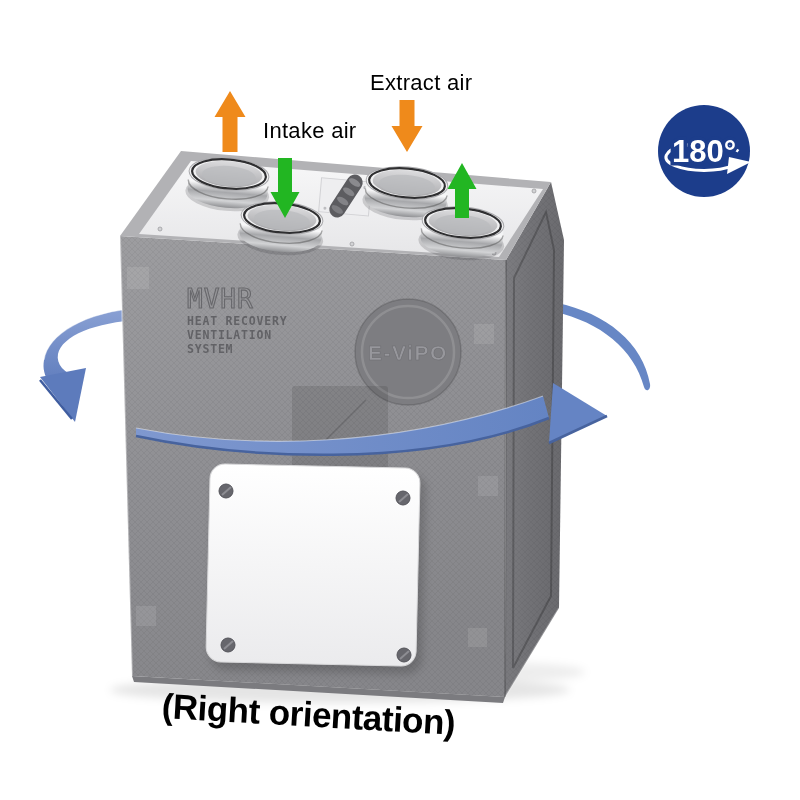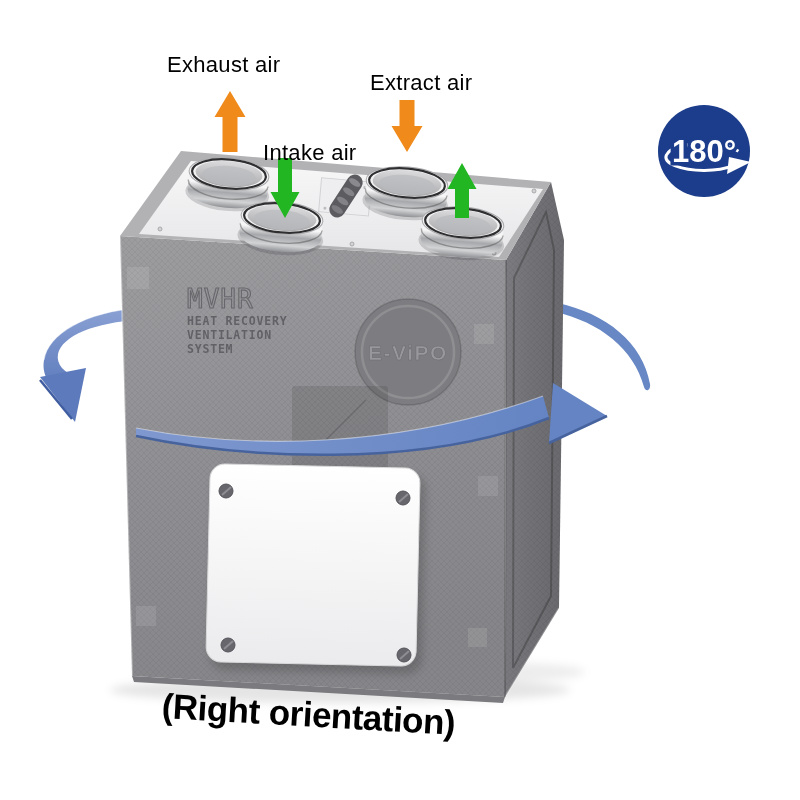--- a/index.html
+++ b/index.html
@@ -212,19 +212,18 @@
   <polygon points="462,163 476.5,189 469,189 469,218 455,218 455,189 447.5,189" fill="#22b622"></polygon>
 
   <g>
     <circle cx="704" cy="151" r="46" fill="#1c3d8b"></circle>
     <path d="M 738.4 151.3 A 38 13.5 0 1 0 733 165.7" stroke="#fff" stroke-width="3" fill="none"></path>
     <polygon points="729,157 751,162 727,174" fill="#fff"></polygon>
     <text x="704" y="162" text-anchor="middle" font-family="Liberation Sans, sans-serif" font-size="31" font-weight="bold" fill="#ffffff" stroke="#1c3d8b" stroke-width="7" paint-order="stroke">180°</text>
   </g>
 </svg>
 
-<div class="air-label" style="left:167px;top:52px;">Exhaust air</div>
 <div class="air-label" style="left:351px;top:70px;margin-left:19px;">Extract air</div>
-<div class="air-label" style="left:263px;top:140px;">Intake air</div>
+<div class="air-label" style="left:263px;top:118px;">Intake air</div>
 
 <div class="caption">(Right orientation)</div>
 
 </div>
 
 </body></html>

